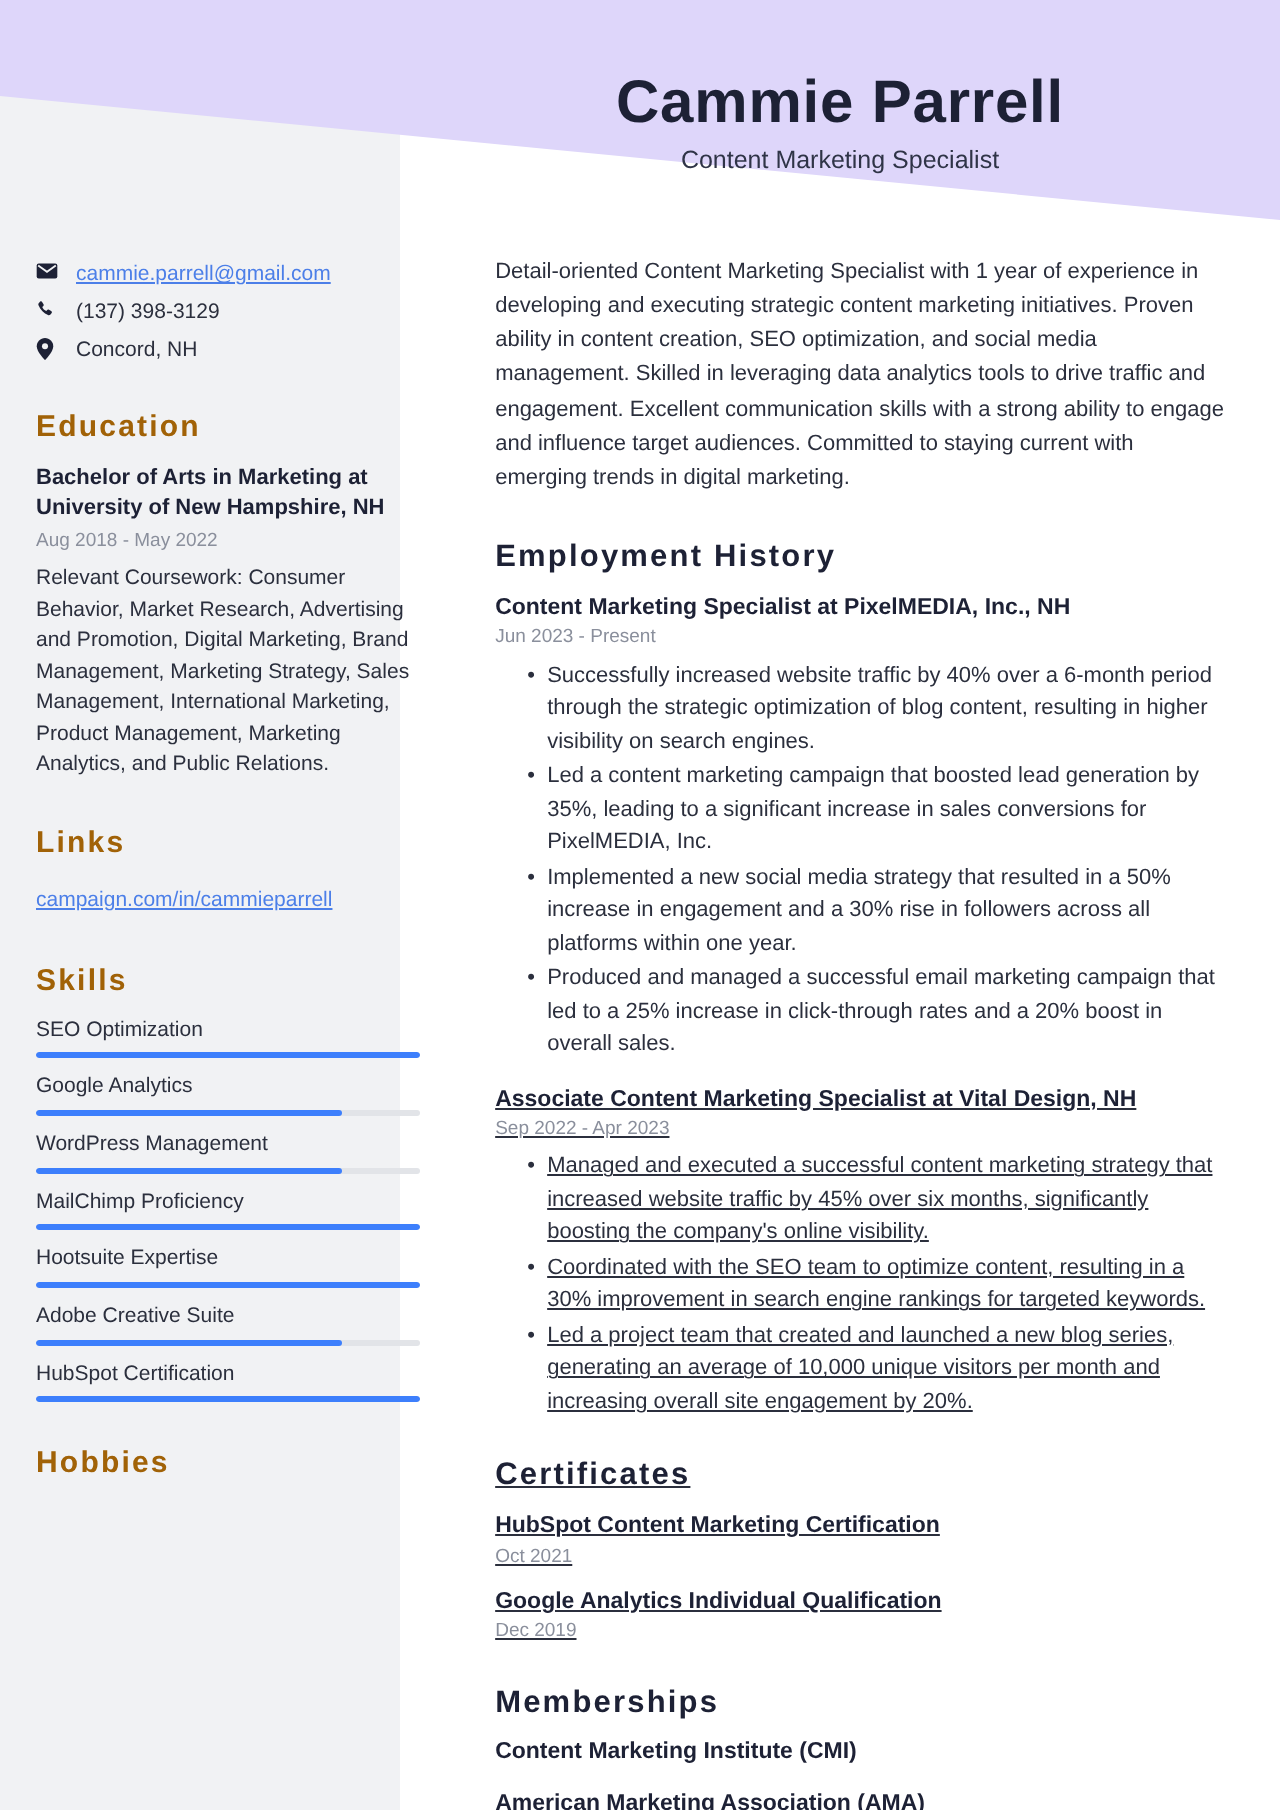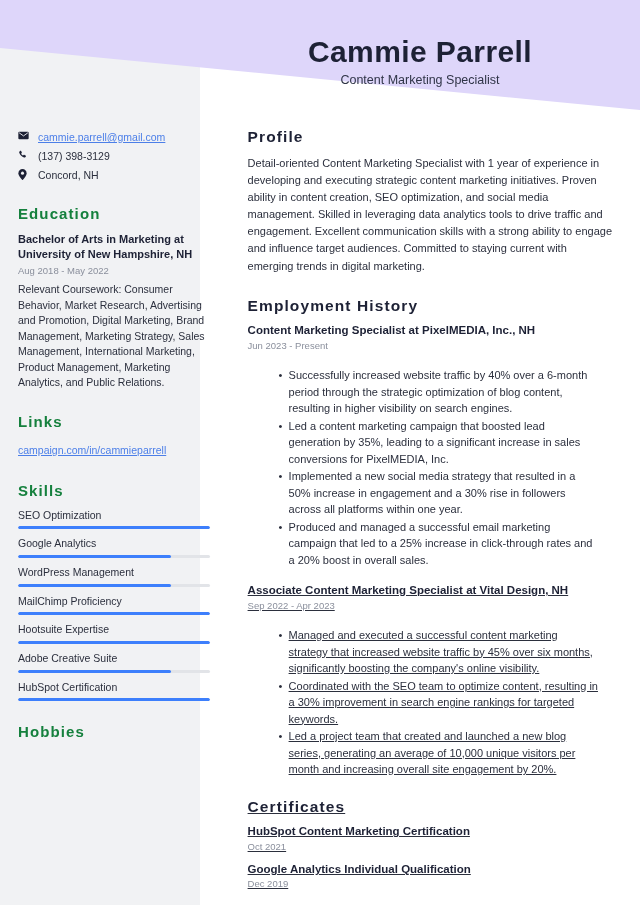--- a/index.html
+++ b/index.html
@@ -112,21 +112,21 @@
     color: #4c7fe8;
     text-decoration: underline;
     font-size: 10.5px;
     word-break: break-all;
   }
 
   
   .side-head {
     font-size: 15px;
     font-weight: bold;
-    color: #15803d;
+    color: #a16207;
     letter-spacing: 1.1px;
     margin: 0 0 9px 0;
     line-height: 1.2;
   }
   .edu-block { margin-bottom: 4px; }
   .edu-title {
     font-size: 11px;
     font-weight: bold;
     color: #1d2135;
     line-height: 1.42;
@@ -195,21 +195,21 @@
     line-height: 1.35;
     margin: 0 0 1px 0;
   }
   .job-date {
     font-size: 9.5px;
     color: #8a8f9c;
     margin: 0 0 4px 0;
     line-height: 1.3;
   }
   .bullets {
-    margin: 15px;
+    margin: 0;
     padding-left: 16px;
     list-style: none;
   }
   .bullets li {
     font-size: 11px;
     line-height: 1.5;
     color: #2b2f3d;
     margin-bottom: 1px;
     position: relative;
     padding-left: 10px;
@@ -357,21 +357,20 @@
 
       <div class="side-section mt-extra">
         <div class="side-head">Hobbies</div>
       </div>
 
     </div>
 
     <div class="col-right">
 
       <div>
-        <div class="main-head">Profile</div>
         <p class="profile-text">Detail-oriented Content Marketing Specialist with 1 year of experience in developing and executing strategic content marketing initiatives. Proven ability in content creation, SEO optimization, and social media management. Skilled in leveraging data analytics tools to drive traffic and engagement. Excellent communication skills with a strong ability to engage and influence target audiences. Committed to staying current with emerging trends in digital marketing.</p>
       </div>
 
       <div>
         <div class="main-head">Employment History</div>
 
         <div class="job">
           <div class="job-head">Content Marketing Specialist at PixelMEDIA, Inc., NH</div>
           <div class="job-date">Jun 2023 - Present</div>
           <ul class="bullets">

